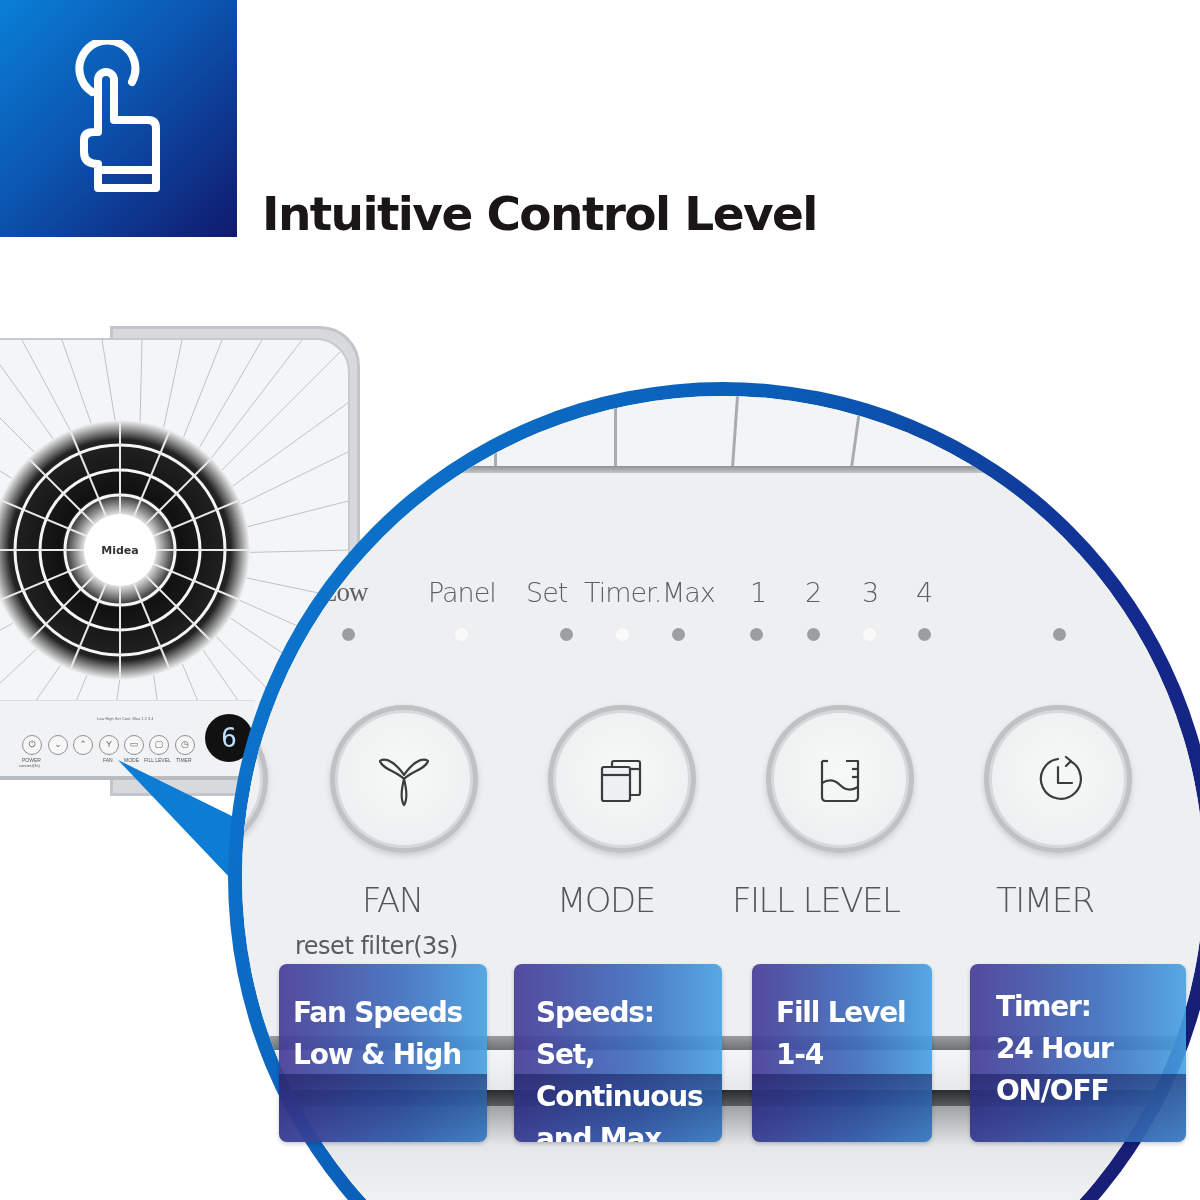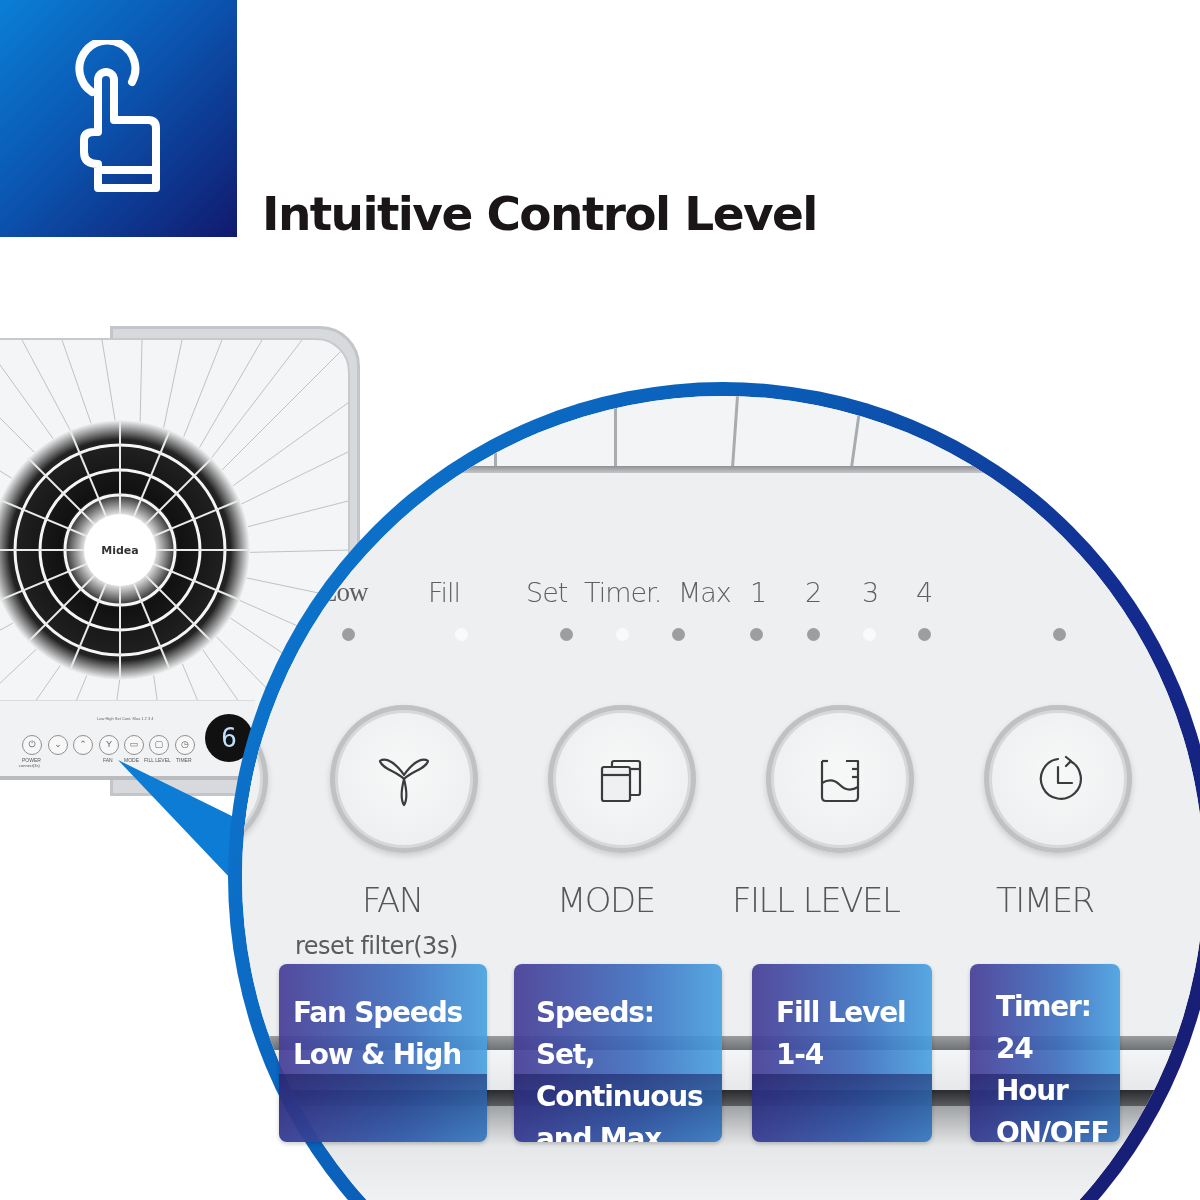--- a/index.html
+++ b/index.html
@@ -242,24 +242,24 @@
     <div class="zoom-content">
       <div class="grille-strip"></div>
       <div class="grille-line" style="left:494px;"></div>
       <div class="grille-line" style="left:614px;"></div>
       <div class="grille-line" style="left:734px; transform:skewX(-4deg);"></div>
       <div class="grille-line" style="left:856px; transform:skewX(-8deg);"></div>
       <div class="grille-edge"></div>
       <div class="panel-surface"></div>
 
       <div class="ind-label" style="left:321px;font-family:Liberation Serif, serif;">Low</div>
-      <div class="ind-label" style="left:428px;">Fill</div>
+      <div class="ind-label" style="left:428px;">Panel</div>
       <div class="ind-label" style="left:526px;">Set</div>
       <div class="ind-label" style="left:584px;">Timer.</div>
-      <div class="ind-label" style="left:662px;margin-left:16px;">Max</div>
+      <div class="ind-label" style="left:662px;">Max</div>
       <div class="ind-label" style="left:750px;">1</div>
       <div class="ind-label" style="left:805px;">2</div>
       <div class="ind-label" style="left:862px;">3</div>
       <div class="ind-label" style="left:916px;">4</div>
 
       <div class="ind-dot" style="left:342px;"></div>
       <div class="ind-dot lit" style="left:455px;"></div>
       <div class="ind-dot" style="left:560px;"></div>
       <div class="ind-dot lit" style="left:616px;"></div>
       <div class="ind-dot" style="left:672px;"></div>
@@ -321,17 +321,17 @@
 </div>
 <div class="card" style="left:514px; width:208px;">
   <div class="card-text" style="padding-left:22px;">Speeds: Set,
 Continuous
 and Max</div>
 </div>
 <div class="card" style="left:752px; width:180px;">
   <div class="card-text" style="padding-left:24px;">Fill Level
 1-4</div>
 </div>
-<div class="card" style="left:970px; width:150px;">
+<div class="card" style="left:970px; width:216px;">
   <div class="card-text" style="padding-left:26px; padding-top:22px;">Timer:
 24 Hour
 ON/OFF</div>
 </div>
 
 </body></html>

